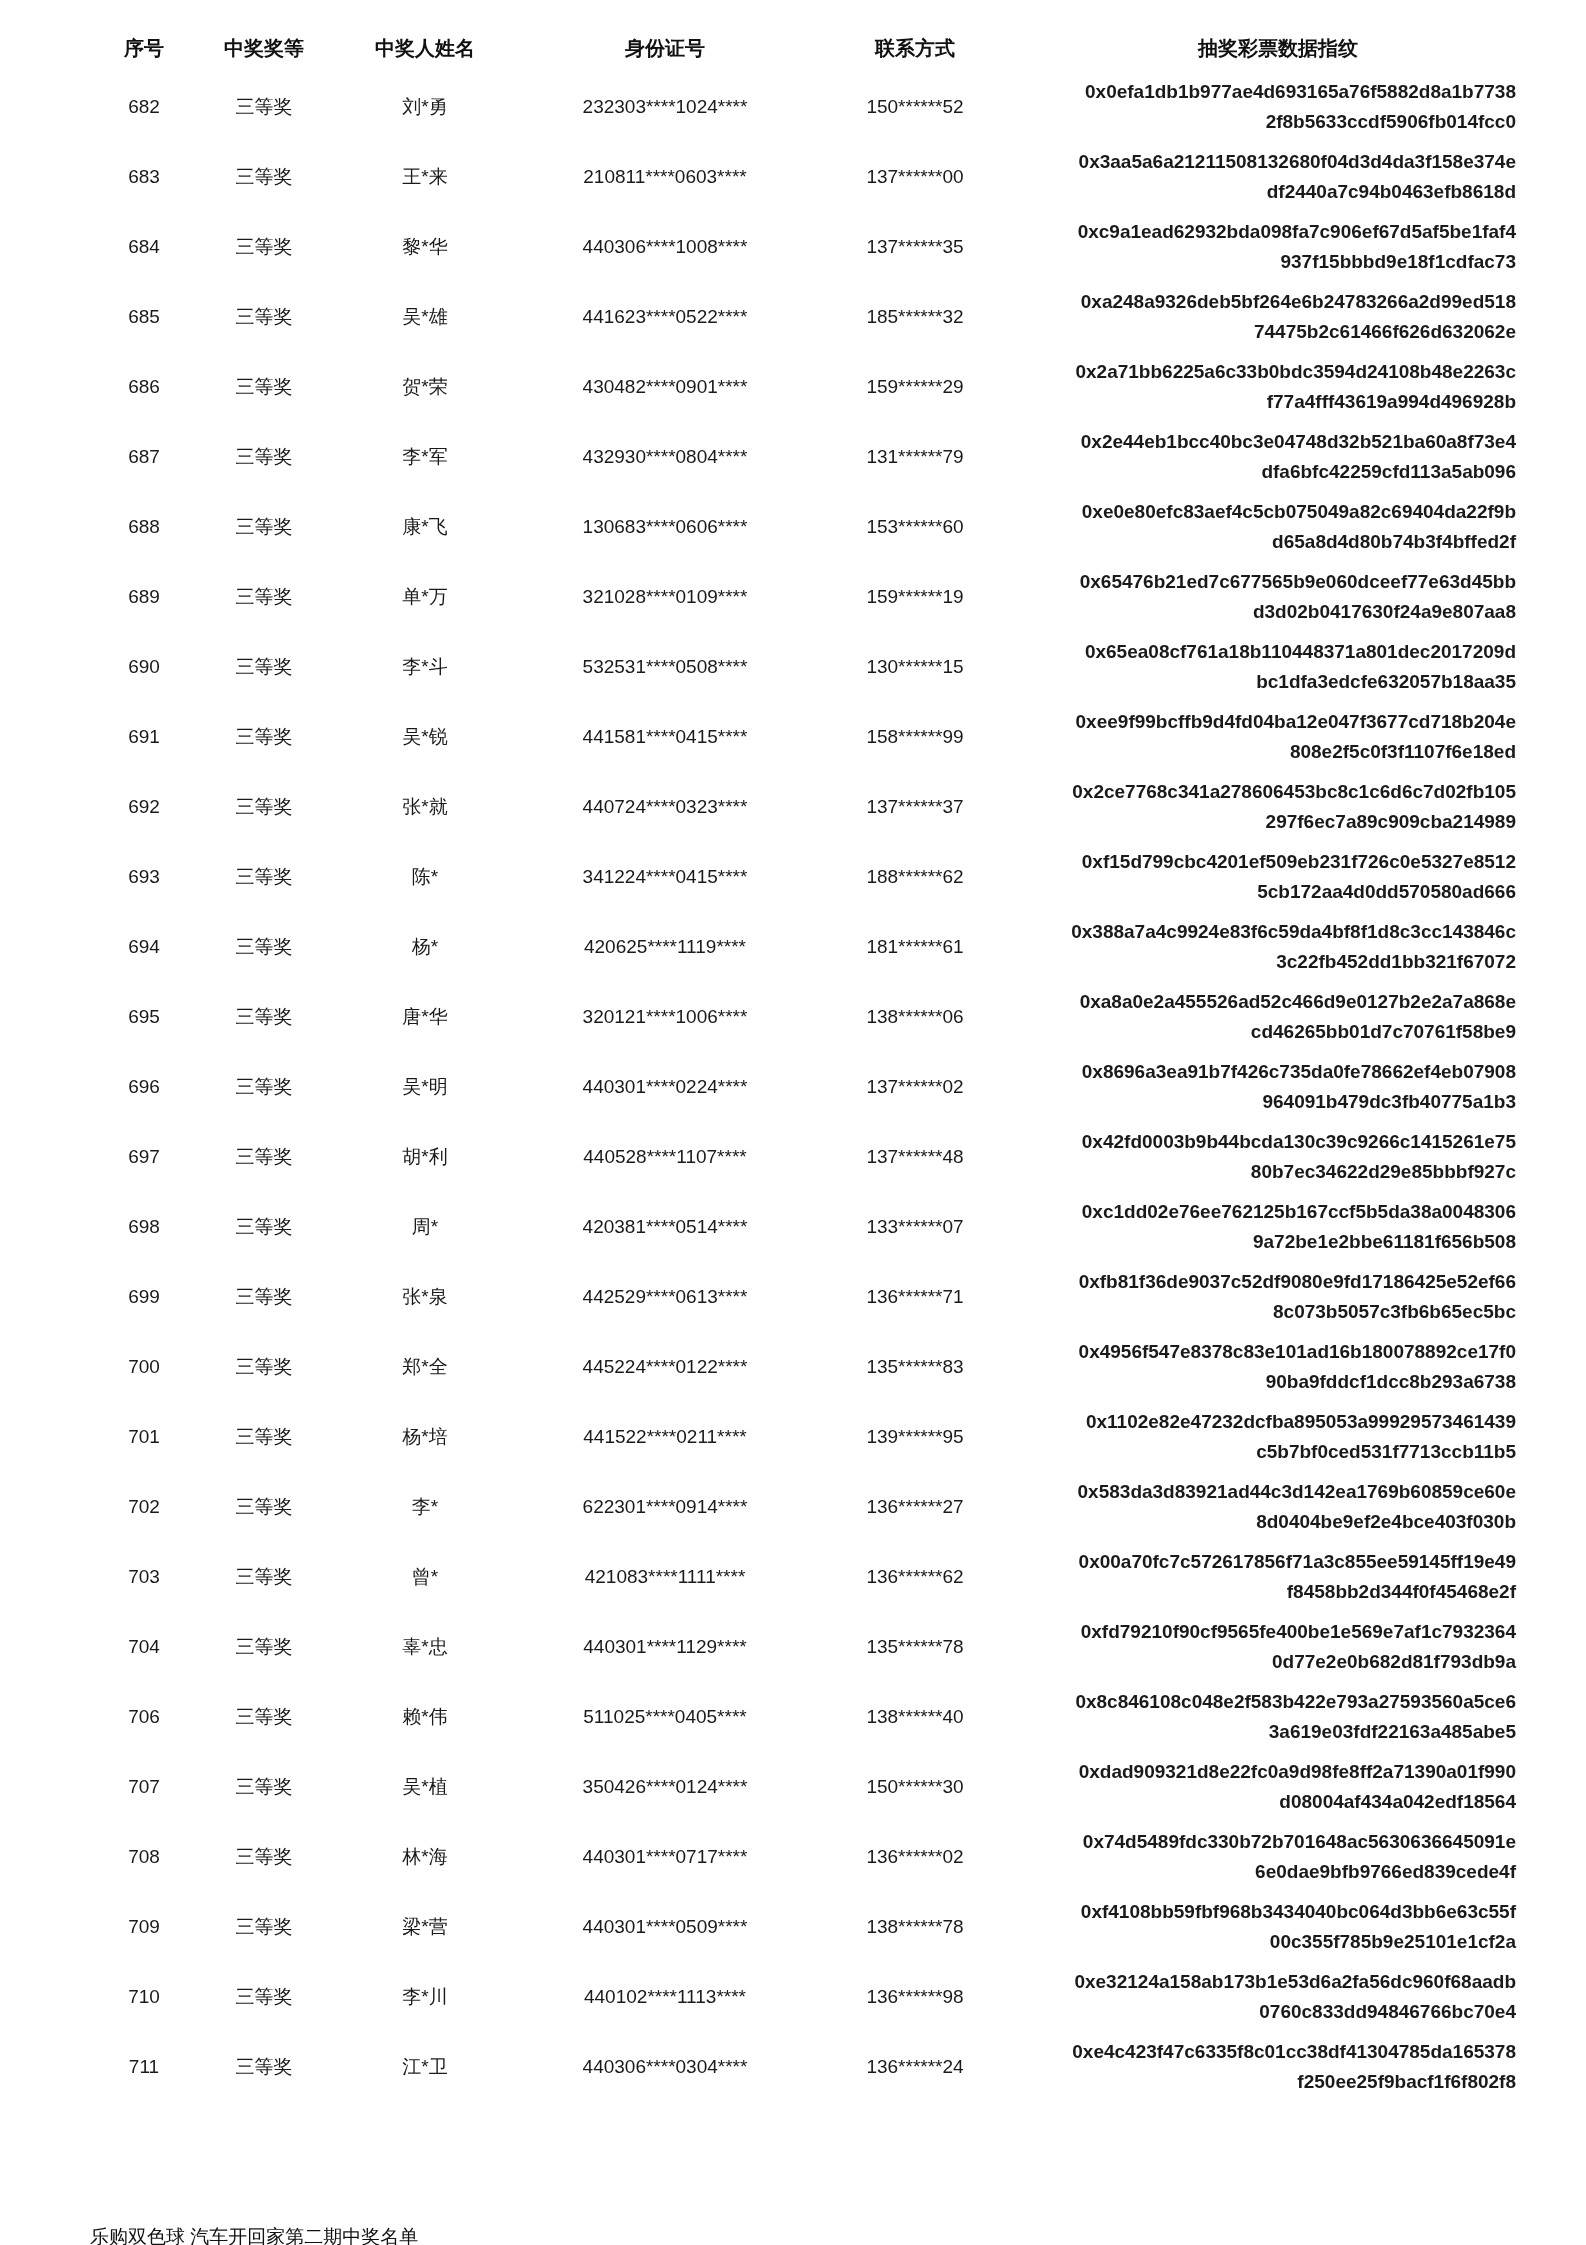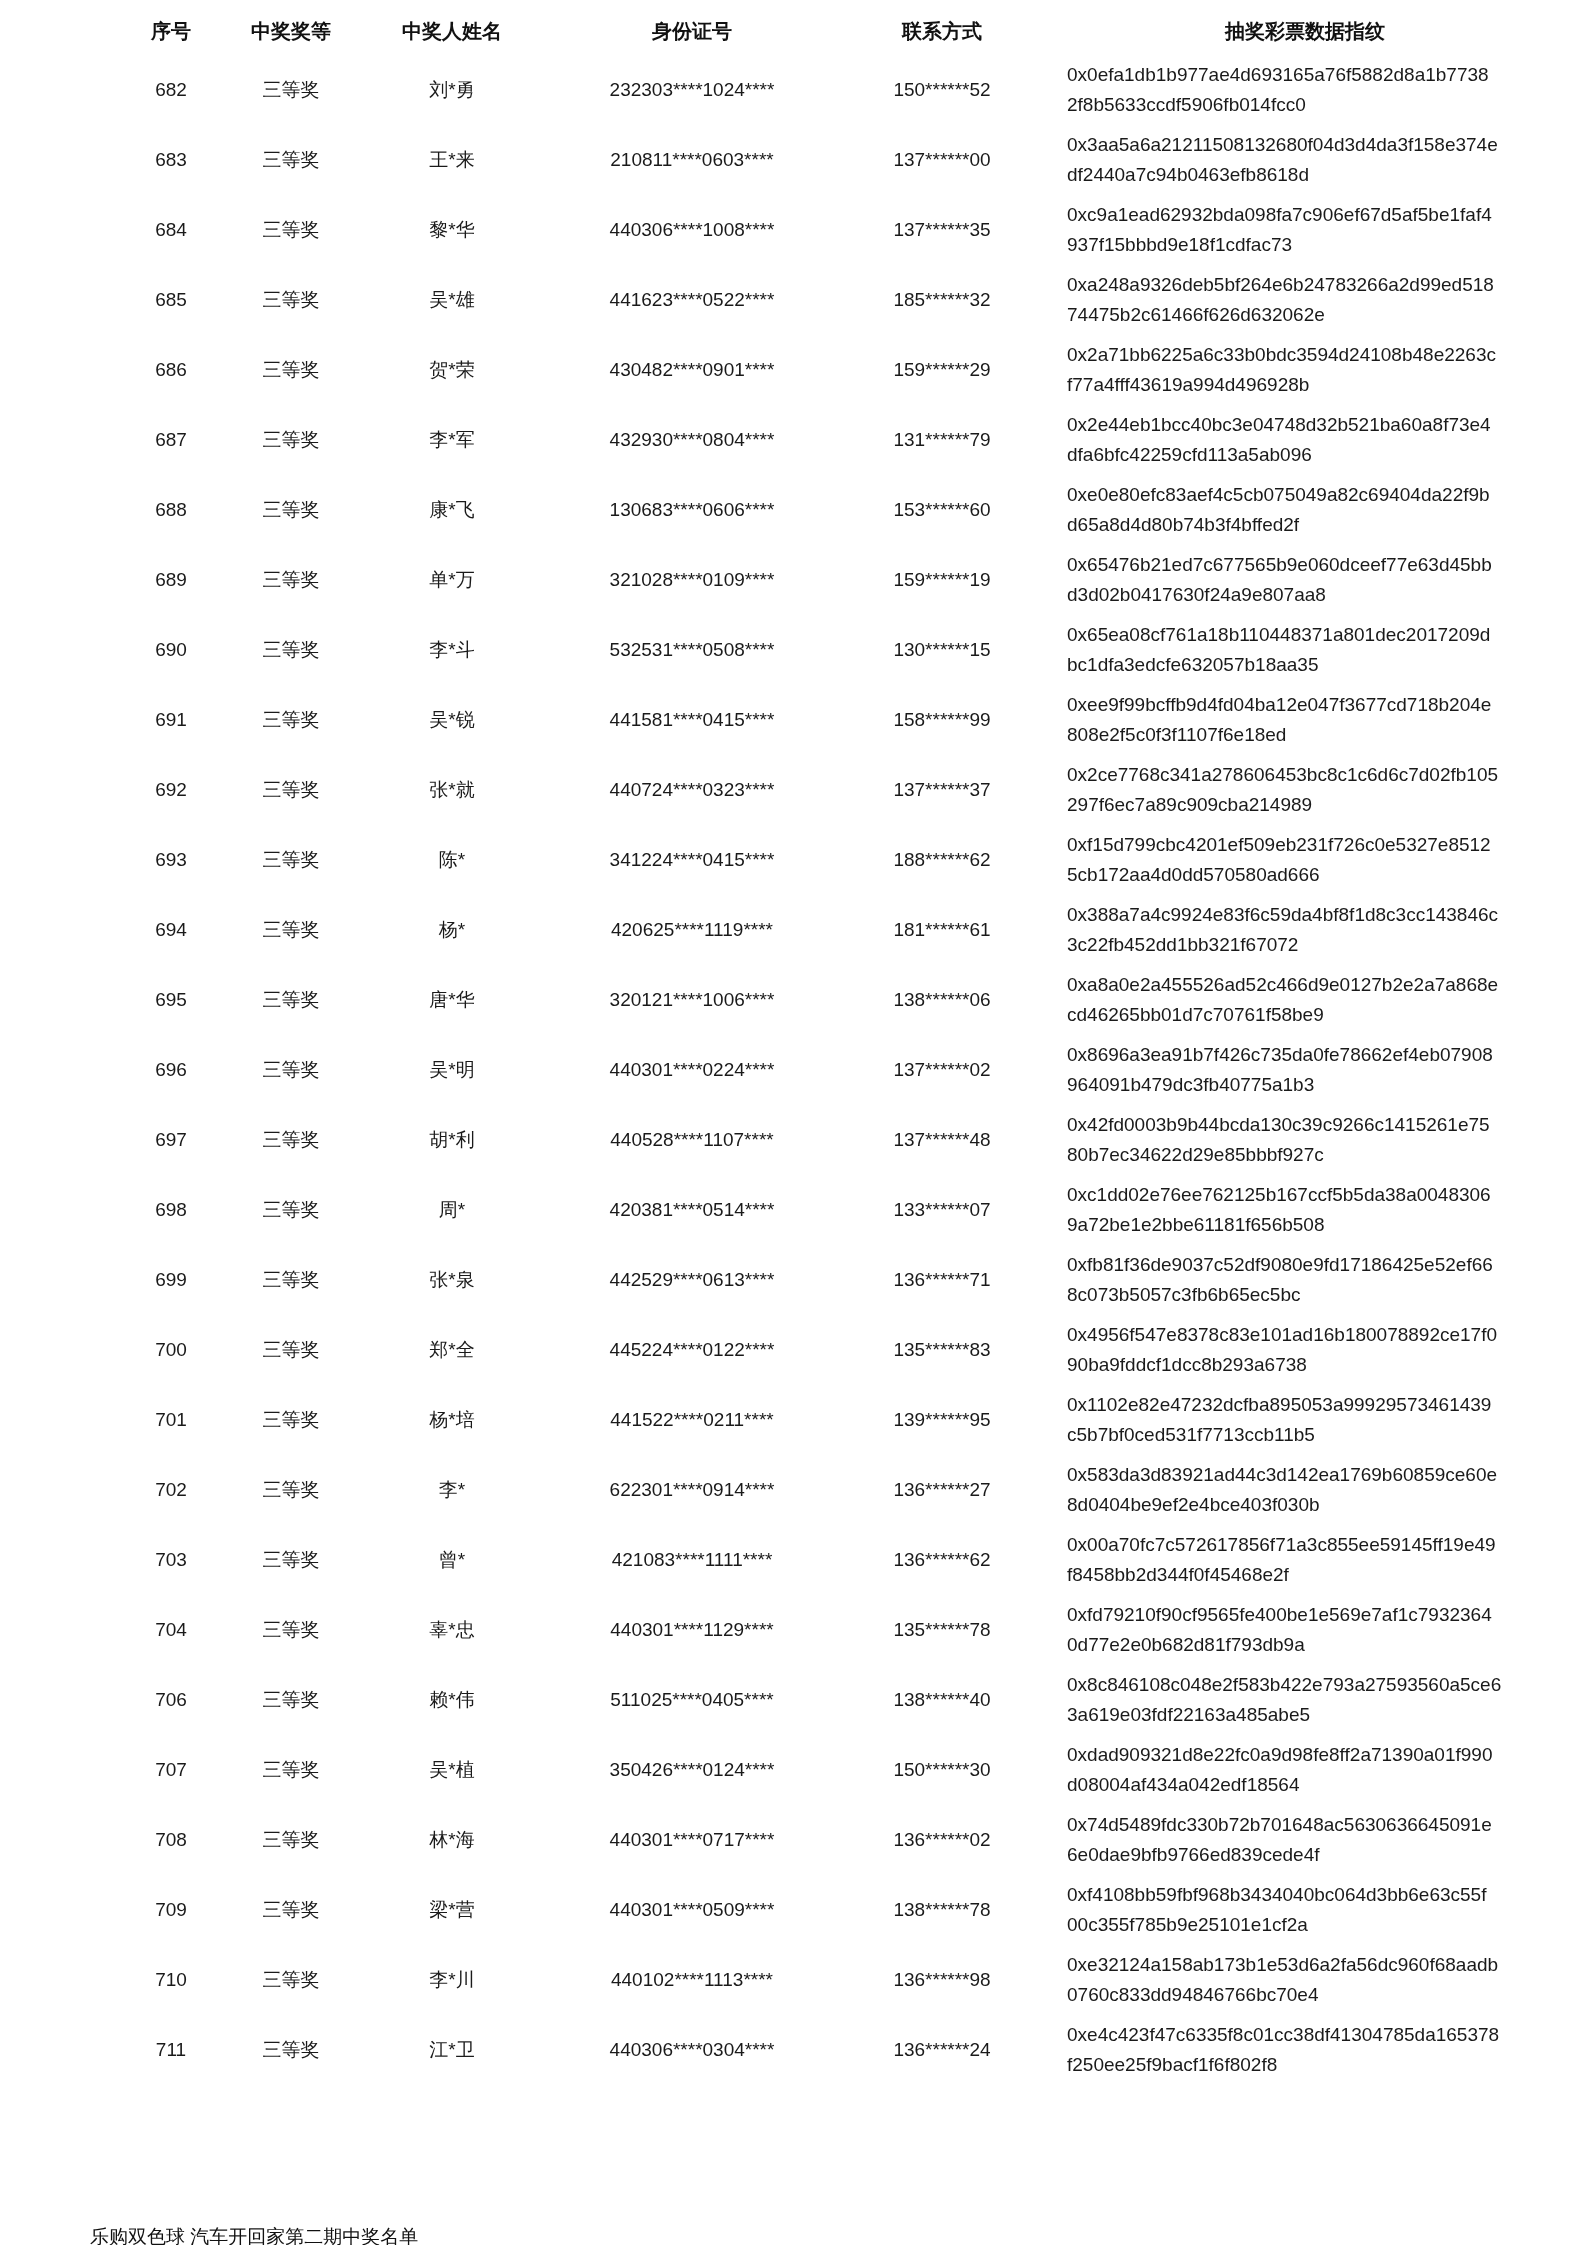--- a/index.html
+++ b/index.html
@@ -9,22 +9,21 @@
   }
   body {
     width: 1586px;
     height: 2245px;
     font-family: "Liberation Sans", "DejaVu Sans", sans-serif;
     color: #1a1a1a;
     position: relative;
     overflow: hidden;
   }
   .page {
-    padding: 7px 70px 0 70px;
-    margin-left: 27px;
+    padding: 24px 70px 0 70px;
   }
   table.winners {
     border-collapse: collapse;
     table-layout: fixed;
     width: 1446px;
   }
   col.c-no    { width: 148px; }
   col.c-prize { width: 92px;  }
   col.c-name  { width: 230px; }
   col.c-id    { width: 250px; }
@@ -48,21 +47,22 @@
     padding: 0;
     white-space: nowrap;
     color: #1a1a1a;
   }
   td.c-fp {
     font-size: 19px;
     line-height: 30px;
   }
   .fp-line {
     white-space: nowrap;
-    text-align: left;
+    text-align: right;
+    font-weight: bold;
   }
   .footer-caption {
     position: absolute;
     left: 90px;
     top: 2196px;
     font-size: 19px;
     color: #111111;
     white-space: nowrap;
     margin-top: 28px;
   }

